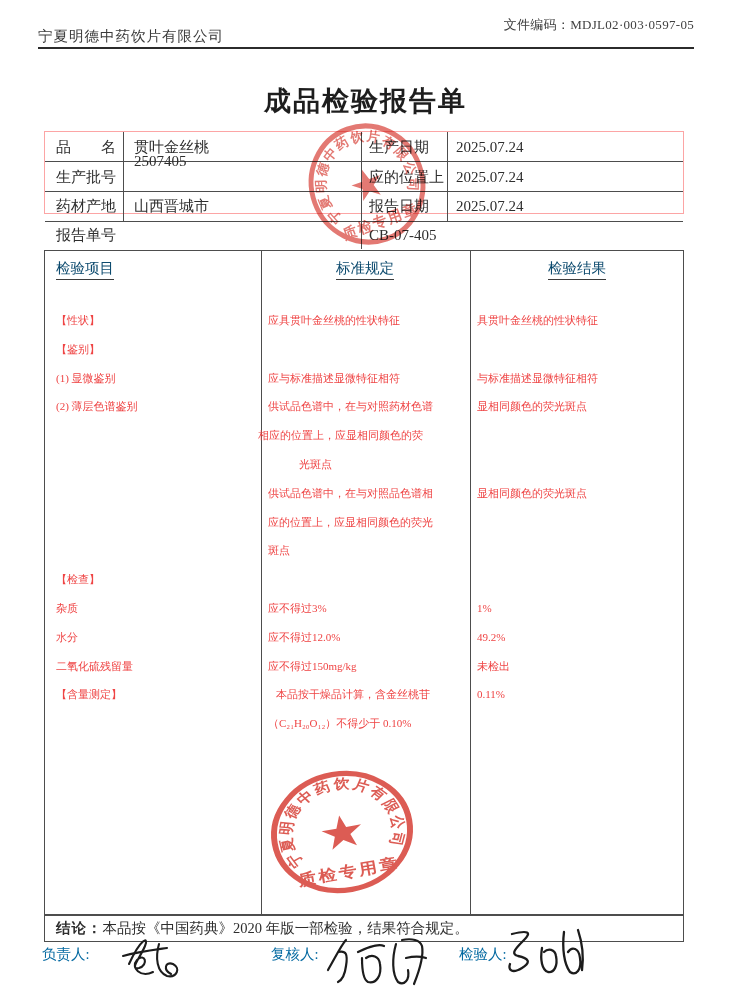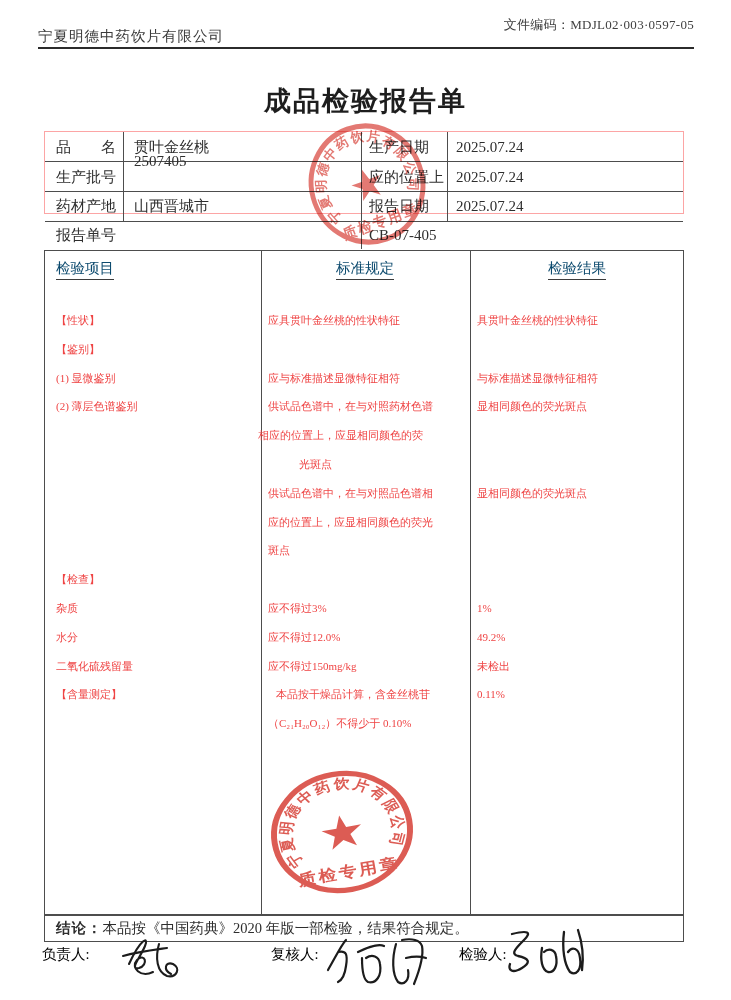--- a/index.html
+++ b/index.html
@@ -31,21 +31,21 @@
   .main-table{left:44px;top:250px;width:640px;height:665px;border:1px solid #4d4d4d;box-sizing:border-box;}
   .col-head{position:absolute;top:8px;font-size:14.5px;color:#0c4a6e;
     border-bottom:1px solid #3c3c3c;padding-bottom:1px;white-space:nowrap;}
   .tline{position:absolute;height:20px;line-height:20px;font-size:11px;white-space:nowrap;color:#ef4444;}
 
   .conclusion-box{left:44px;top:915px;width:640px;height:27px;border:1px solid #4d4d4d;
     box-sizing:border-box;line-height:25px;font-size:14.5px;padding-left:11px;white-space:nowrap;}
   .conclusion-box b{letter-spacing:1px;}
 
   
-  .sig-label{position:absolute;font-size:14.5px;color:#000000;white-space:nowrap;}
+  .sig-label{position:absolute;font-size:14.5px;color:#0369a1;white-space:nowrap;}
   .sig-svg{position:absolute;}
 
   
   .stamp{position:absolute;mix-blend-mode:multiply;pointer-events:none;}
   .stamp svg{display:block;}
 </style>
 </head>
 <body>
 
 <div class="abs company">宁夏明德中药饮片有限公司</div>

